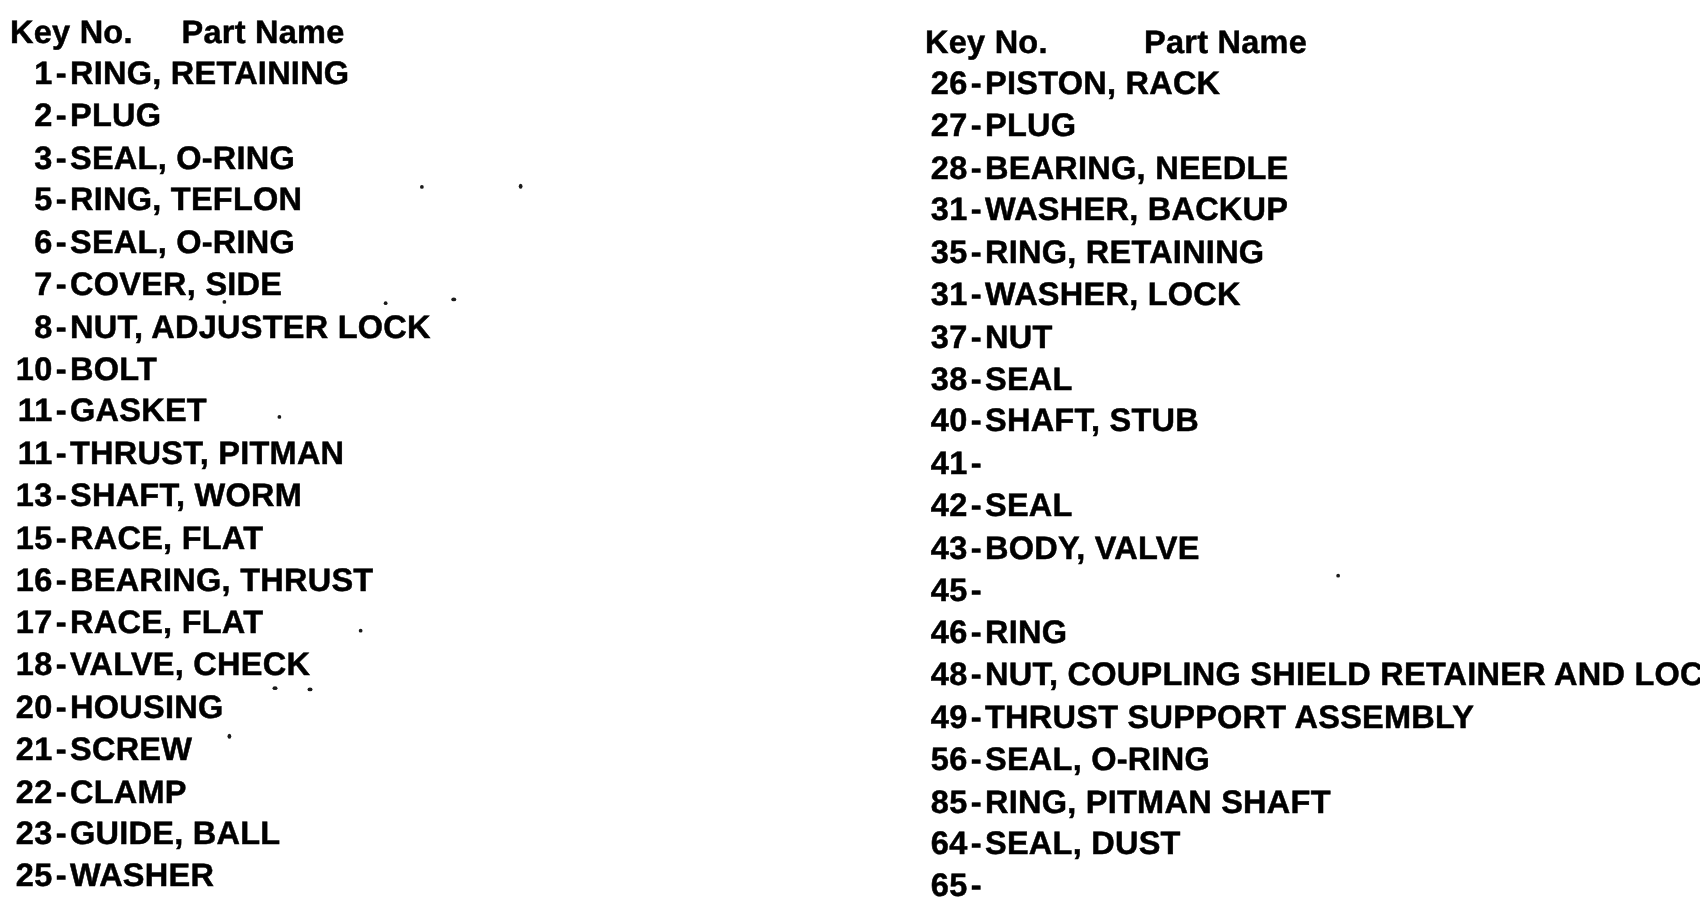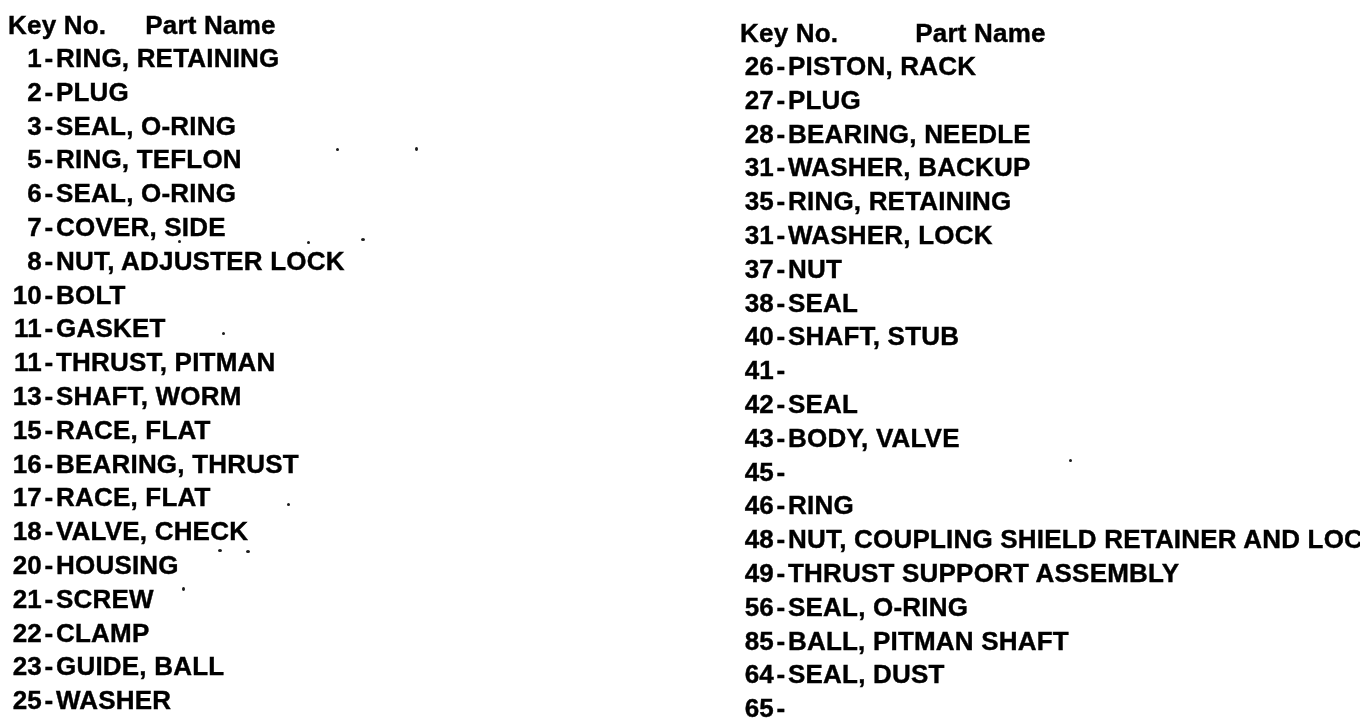--- a/index.html
+++ b/index.html
@@ -220,21 +220,21 @@
         <span class="nm">THRUST SUPPORT ASSEMBLY</span>
       </div>
       <div class="row">
         <span class="num">56</span>
         <span class="dash">-</span>
         <span class="nm">SEAL, O-RING</span>
       </div>
       <div class="row">
         <span class="num">85</span>
         <span class="dash">-</span>
-        <span class="nm">BALL, PITMAN SHAFT</span>
+        <span class="nm">RING, PITMAN SHAFT</span>
       </div>
       <div class="row">
         <span class="num">64</span>
         <span class="dash">-</span>
         <span class="nm">SEAL, DUST</span>
       </div>
       <div class="row">
         <span class="num">65</span>
         <span class="dash">-</span>
       </div>

